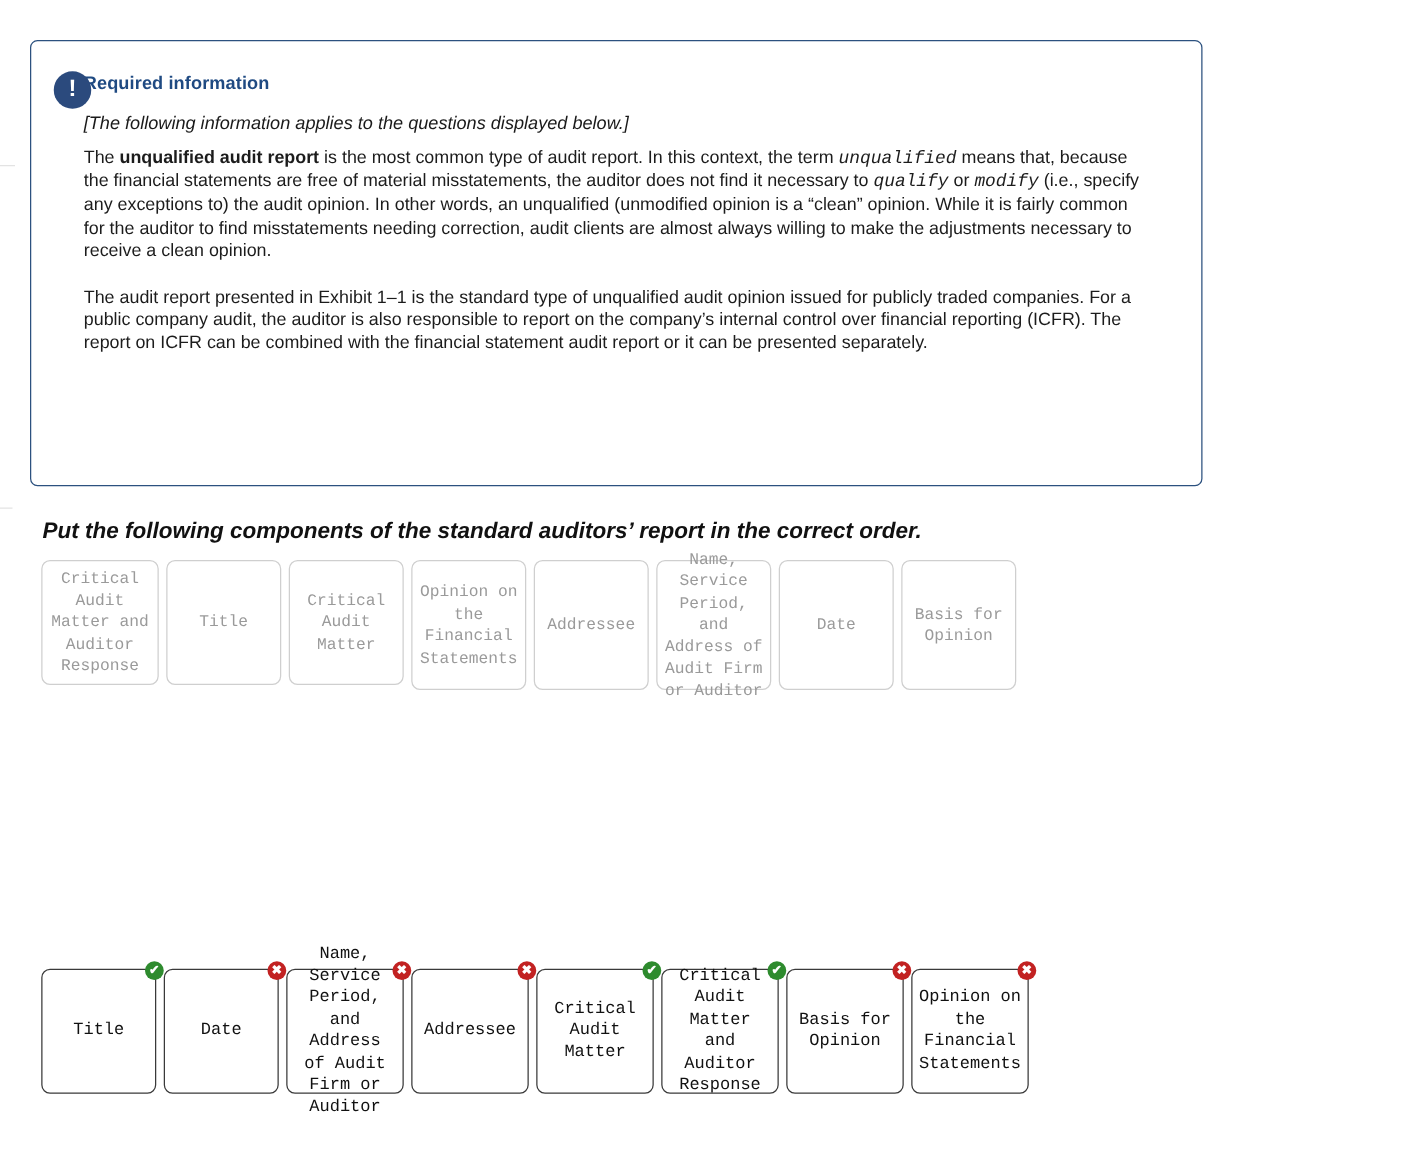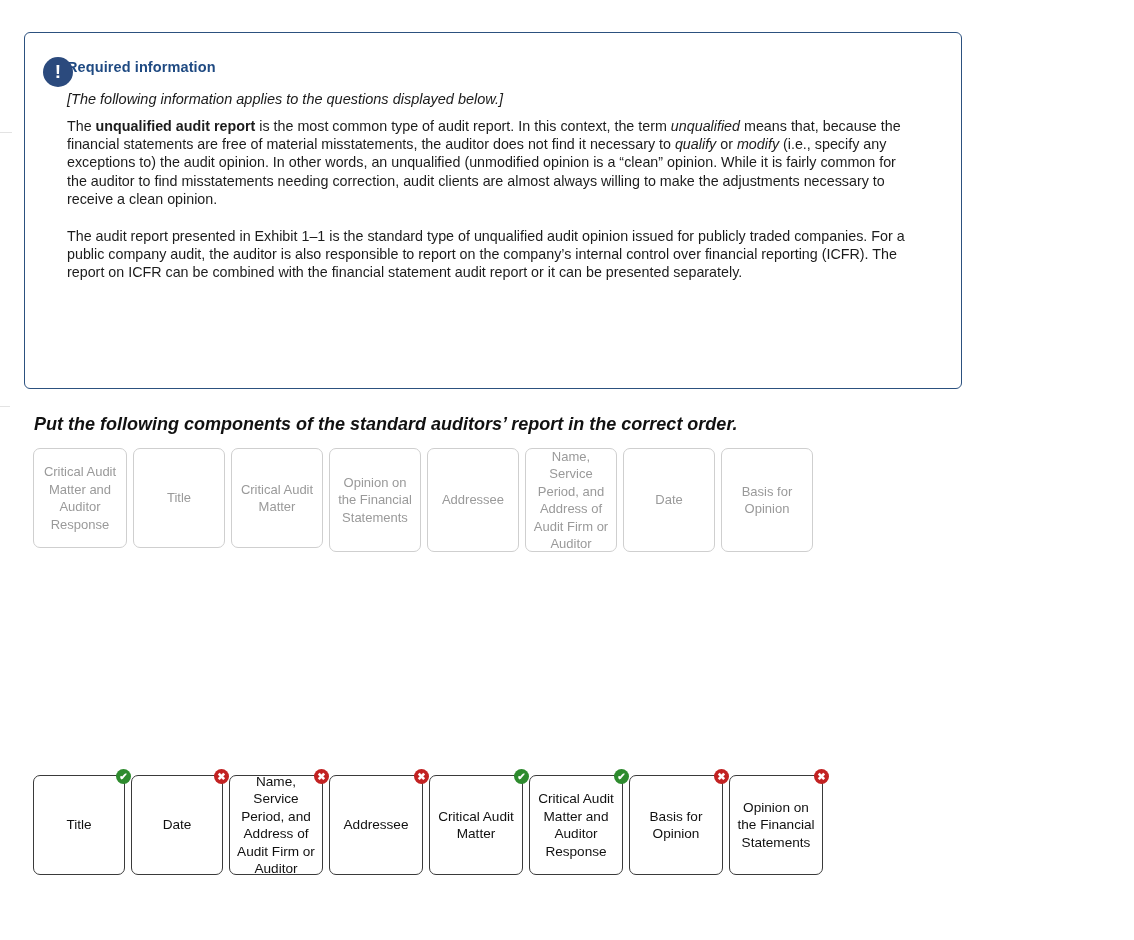--- a/index.html
+++ b/index.html
@@ -82,21 +82,21 @@
     letter-spacing: -0.2px;
   }
   .body-par {
     font-size: 14.3px;
     line-height: 18.2px;
     color: #1c1c1c;
     margin: 0 0 19px 0;
     max-width: 846px;
   }
   .body-par b { font-weight: bold; }
-  .body-par i { font-style: italic; }
+  .body-par i { font-style: italic; font-family: Liberation Mono, monospace; }
 
   
   .prompt-line {
     position: absolute;
     left: 34px;
     top: 414px;
     font-size: 18px;
     font-style: italic;
     font-weight: bold;
     color: #111111;
@@ -118,20 +118,21 @@
     display: flex;
     align-items: center;
     justify-content: center;
     text-align: center;
     position: relative;
     margin-right: 6px;
   }
   .tile .tile-text {
     display: block;
     padding: 12px 6px;
+    font-family: Liberation Mono, monospace;
   }
 
   
   .tile-row.source .tile {
     border: 1px solid #cfcfcf;
     color: #9a9a9a;
     font-size: 13px;
     line-height: 17.5px;
   }
 

